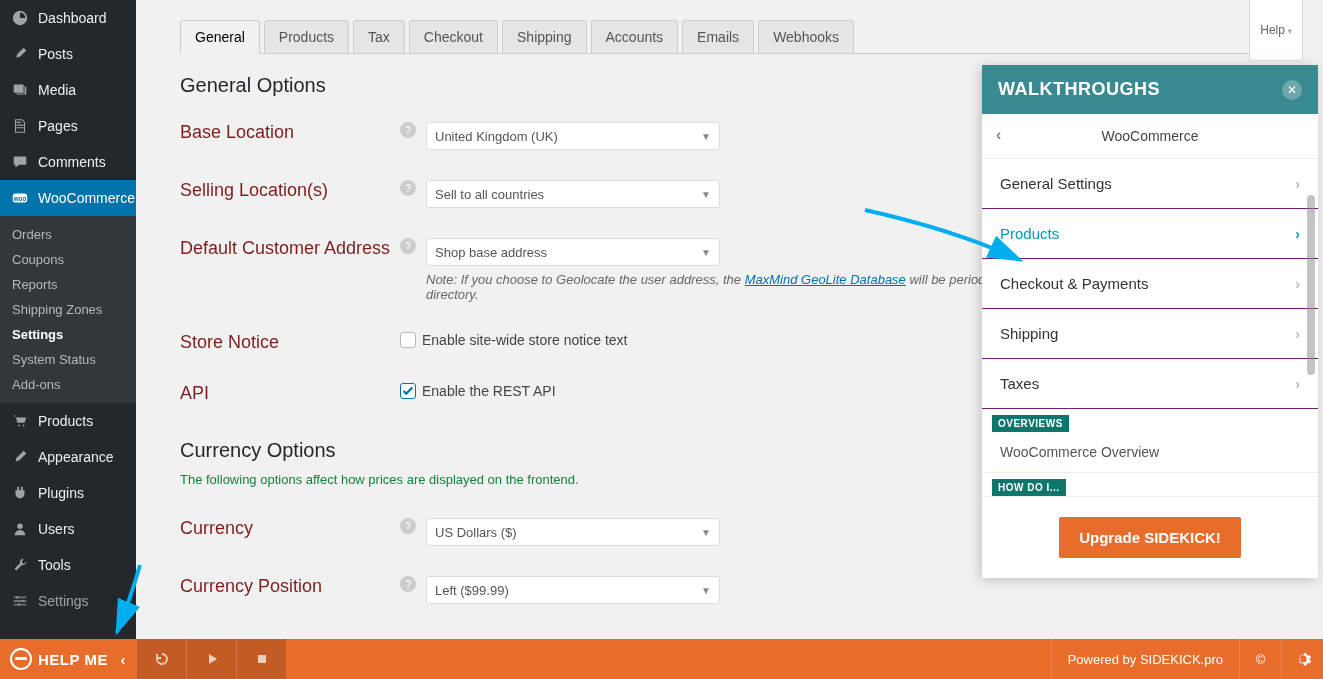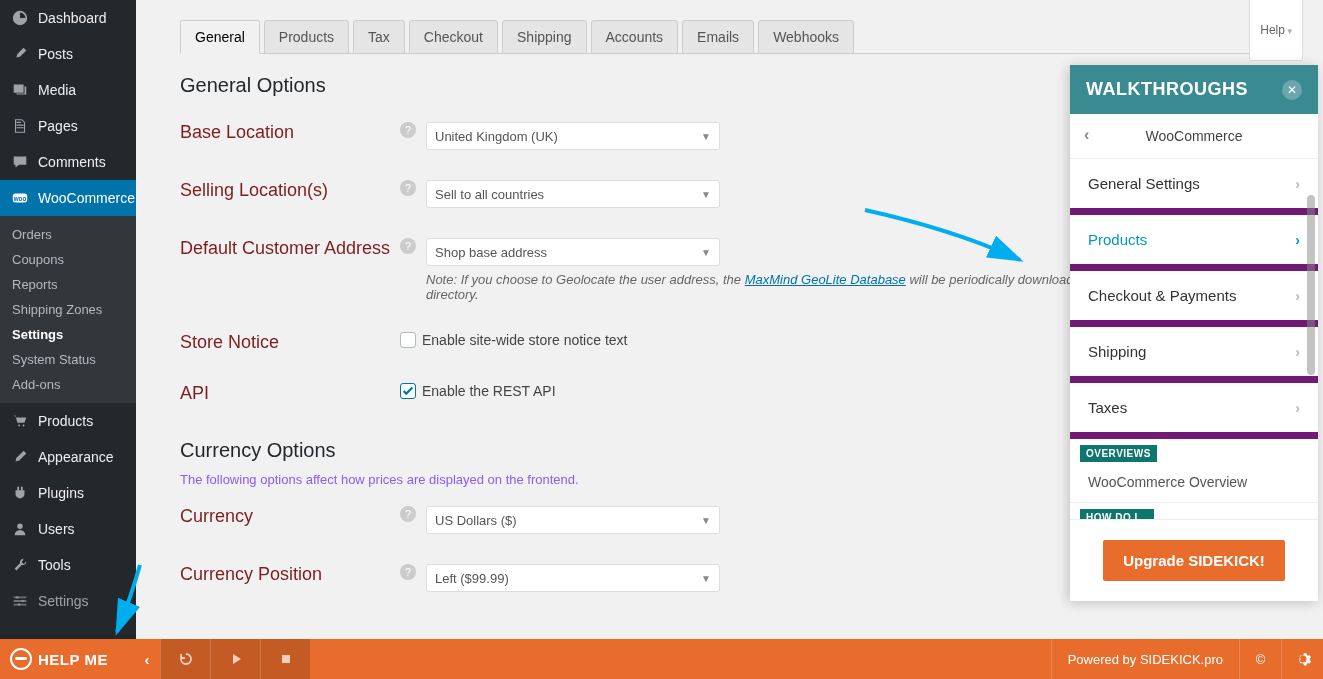--- a/index.html
+++ b/index.html
@@ -34,43 +34,43 @@
 .form-row .field { flex: 1; }
 .select { width: 294px; height: 28px; border: 1px solid #ddd; background: #fff; border-radius: 3px; padding: 0 8px; display: flex; align-items: center; justify-content: space-between; color: #555; cursor: pointer; position: relative; }
 .select .caret { color: #888; font-size: 10px; }
 .note { font-size: 13px; font-style: italic; color: #666; margin-top: 6px; }
 .note a { color: #0073aa; text-decoration: underline; }
 .checkbox-row { display: flex; align-items: center; gap: 6px; font-size: 14px; color: #444; }
 .checkbox { width: 16px; height: 16px; border: 1px solid #b4b9be; background: #fff; border-radius: 3px; display: inline-flex; align-items: center; justify-content: center; }
 .checkbox.checked { border-color: #0073aa; }
 .checkbox.checked svg { display: block; }
 .checkbox svg { display: none; width: 14px; height: 14px; }
-.desc { font-size: 13px; color: #8b5cf6; margin: 10px 0 4px 0; }
-
-
-.panel { position: absolute; right: 5px; top: 65px; width: 248px; background: #fff; box-shadow: -2px 2px 12px rgba(0,0,0,.2); z-index: 50; }
+.desc { font-size: 13px; color: #15803d; margin: 10px 0 16px 0; }
+
+
+.panel { position: absolute; right: 5px; top: 65px; width: 336px; background: #fff; box-shadow: -2px 2px 12px rgba(0,0,0,.2); z-index: 50; }
 .panel-header { background: #3a8a92; color: #fff; padding: 14px 16px; display: flex; justify-content: space-between; align-items: center; }
 .panel-header h3 { font-size: 18px; font-weight: 600; letter-spacing: .5px; }
 .panel-close { width: 20px; height: 20px; border-radius: 50%; background: rgba(255,255,255,.25); display: flex; align-items: center; justify-content: center; cursor: pointer; font-size: 12px; }
 .panel-nav { padding: 14px 16px; position: relative; border-bottom: 1px solid #eee; text-align: center; color: #444; font-size: 14px; }
 .panel-nav .back { position: absolute; left: 14px; top: 12px; font-size: 16px; color: #888; cursor: pointer; font-weight: bold; }
 .panel-body { max-height: 360px; overflow-y: auto; position: relative; }
 .panel-scrollbar { position: absolute; right: 3px; top: 130px; width: 8px; height: 180px; background: #888; border-radius: 4px; opacity: .5; }
-.cat { padding: 16px 18px; border-bottom: 7px solid #701a75; display: flex; justify-content: space-between; align-items: center; cursor: pointer; font-size: 15px; color: #333; }
+.cat { padding: 16px 18px; border-bottom: 1px solid #701a75; display: flex; justify-content: space-between; align-items: center; cursor: pointer; font-size: 15px; color: #333; }
 .cat.active { color: #0099b8; }
 .cat .chev { color: #bbb; font-size: 14px; font-weight: bold; }
 .cat.active .chev { color: #0099b8; }
 .section-tag { display: inline-block; background: #0f766e; color: #fff; font-size: 10px; font-weight: 700; padding: 3px 6px; margin: 6px 0 0 10px; letter-spacing: .5px; }
 .panel-item { padding: 12px 18px; font-size: 14px; color: #555; border-bottom: 1px solid #eee; cursor: pointer; }
 .panel-footer { padding: 20px; text-align: center; border-top: 1px solid #eee; }
 .upgrade-btn { background: #e86c2b; color: #fff; border: none; padding: 12px 20px; font-size: 15px; font-weight: 600; cursor: pointer; border-radius: 2px; }
 
 
 .bottombar { position: absolute; left: 0; right: 0; bottom: 0; height: 40px; background: #e86c2b; display: flex; align-items: stretch; color: #fff; z-index: 100; }
-.helpme { width: 160px; display: flex; align-items: center; padding: 12px 10px; font-weight: 700; font-size: 15px; letter-spacing: .5px; cursor: pointer; justify-content: space-between; }
+.helpme { width: 136px; display: flex; align-items: center; padding: 12px 10px; font-weight: 700; font-size: 15px; letter-spacing: .5px; cursor: pointer; justify-content: space-between; }
 .helpme .logo { display: flex; align-items: center; gap: 6px; }
 .helpme .chev-r { font-weight: bold; }
 .control-group { display: flex; }
 .ctrl { width: 50px; display: flex; align-items: center; justify-content: center; border-left: 1px solid rgba(255,255,255,.18); color: rgba(255,255,255,.7); cursor: pointer; background: rgba(0,0,0,.15); }
 .bottombar-spacer { flex: 1; }
 .powered { display: flex; align-items: center; padding: 0 16px; font-size: 13px; border-left: 1px solid rgba(255,255,255,.18); }
 .bb-btn { width: 42px; display: flex; align-items: center; justify-content: center; border-left: 1px solid rgba(255,255,255,.18); cursor: pointer; }
 
 
 .arrow { position: absolute; pointer-events: none; z-index: 60; }

